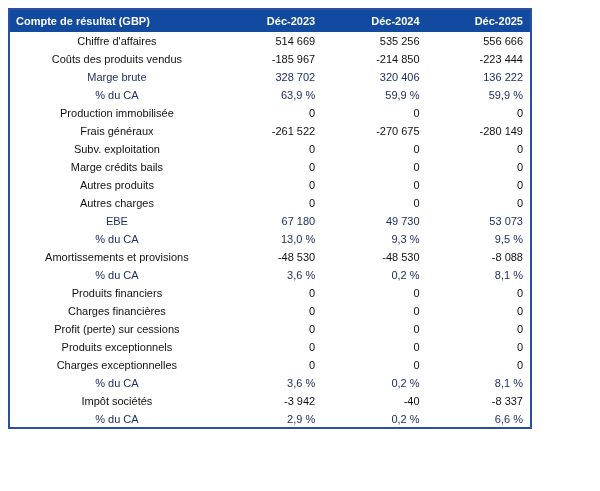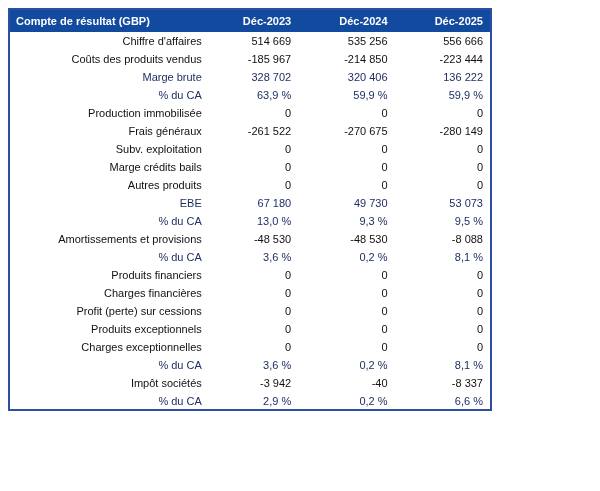--- a/index.html
+++ b/index.html
@@ -12,21 +12,21 @@
   }
   * { margin: 0; padding: 0; box-sizing: border-box; }
   html, body {
     width: 600px; height: 491px;
     background: #FFFFFF;
     font-family: "Liberation Sans", sans-serif;
     overflow: hidden;
   }
   .page { padding: 8px; }
   table.income-table {
-    width: 484px;
+    width: 524px;
     border-collapse: collapse;
     border: 2px solid var(--border-color);
     background: var(--table-bg);
     table-layout: fixed;
   }
   .income-table col.c-label { width: 40%; }
   .income-table col.c-val   { width: 20%; }
   .income-table thead th {
     background: var(--header-bg);
     color: var(--header-text);
@@ -37,21 +37,21 @@
   }
   .income-table th.label-col { text-align: left; padding-left: 6px; }
   .income-table th.val-col   { text-align: right; padding-right: 7px; }
   .income-table tbody td {
     font-size: 11px;
     color: var(--body-text);
     height: 18px;
     white-space: nowrap;
     vertical-align: middle;
   }
-  .income-table td.label-col { text-align: right; padding-left: 6px; }
+  .income-table td.label-col { text-align: center; padding-left: 6px; }
   .income-table td.val-col   { text-align: right; padding-right: 7px; }
   .income-table tr.em td {
     color: var(--emphasis-text);
     font-weight: 400;
   }
 </style>
 </head>
 <body>
 
 <div class="page">
@@ -118,20 +118,26 @@
           <td class="val-col">0</td>
           <td class="val-col">0</td>
           <td class="val-col">0</td>
         </tr>
         <tr>
           <td class="label-col">Autres produits</td>
           <td class="val-col">0</td>
           <td class="val-col">0</td>
           <td class="val-col">0</td>
         </tr>
+        <tr>
+          <td class="label-col">Autres charges</td>
+          <td class="val-col">0</td>
+          <td class="val-col">0</td>
+          <td class="val-col">0</td>
+        </tr>
         <tr class="em">
           <td class="label-col">EBE</td>
           <td class="val-col">67 180</td>
           <td class="val-col">49 730</td>
           <td class="val-col">53 073</td>
         </tr>
         <tr class="em">
           <td class="label-col">% du CA</td>
           <td class="val-col">13,0 %</td>
           <td class="val-col">9,3 %</td>

